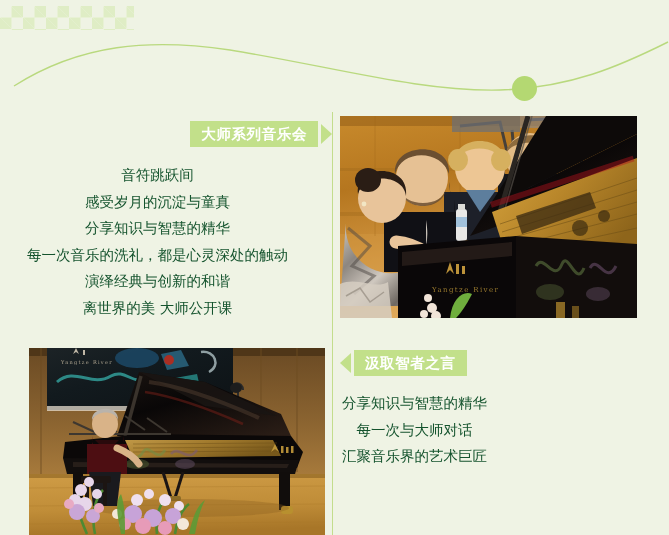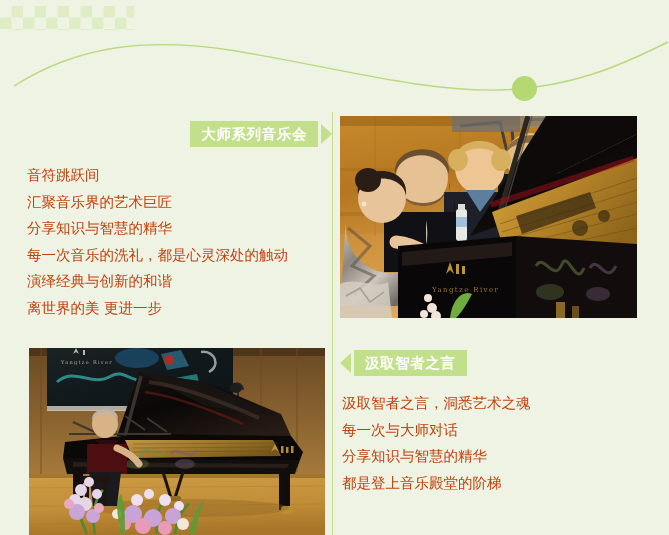--- a/index.html
+++ b/index.html
@@ -104,23 +104,24 @@
     border-right: 11px solid #c2e08a;
     margin-right: 3px;
   }
 
   #badge-top { right: 337px; top: 121px; }
   #badge-bottom { left: 340px; top: 350px; }
 
   
   .textblock {
     position: absolute;
-    color: #c2410c;
+    color: #14532d;
     font-size: 14.5px;
     line-height: 26.5px;
+    text-align: center;
   }
   .textblock p {
     margin: 0;
     white-space: nowrap;
   }
   #text-top { left: 27px; top: 162px; }
   #text-bottom { left: 342px; top: 390px; }
 
   
   .photo {
@@ -158,25 +159,25 @@
 
   <div class="badge" id="badge-top">
     <div class="badge-box">
       <span class="badge-label">大师系列音乐会</span>
     </div>
     <div class="arrow-right"></div>
   </div>
 
   <div class="textblock" id="text-top">
     <p>音符跳跃间</p>
-    <p>汇聚音乐界的艺术巨匠</p>
+    <p>感受岁月的沉淀与童真</p>
     <p>分享知识与智慧的精华</p>
     <p>每一次音乐的洗礼，都是心灵深处的触动</p>
     <p>演绎经典与创新的和谐</p>
-    <p>离世界的美 更进一步</p>
+    <p>离世界的美 大师公开课</p>
   </div>
 
   <div class="photo" id="photo-masterclass">
     <svg viewBox="0 0 297 202" preserveAspectRatio="xMidYMid slice">
       <defs>
         <linearGradient id="wallG" x1="0" y1="0" x2="0.25" y2="1">
           <stop offset="0%" stop-color="#c88a2c"></stop>
           <stop offset="35%" stop-color="#b5761f"></stop>
           <stop offset="70%" stop-color="#d19540"></stop>
           <stop offset="100%" stop-color="#e0ab5c"></stop>
@@ -327,24 +328,23 @@
   </div>
 
   <div class="badge" id="badge-bottom">
     <div class="arrow-left"></div>
     <div class="badge-box">
       <span class="badge-label">汲取智者之言</span>
     </div>
   </div>
 
   <div class="textblock" id="text-bottom">
-    <p>汲取智者之言，洞悉艺术之魂</p>
+    <p>分享知识与智慧的精华</p>
     <p>每一次与大师对话</p>
-    <p>分享知识与智慧的精华</p>
-    <p>都是登上音乐殿堂的阶梯</p>
+    <p>汇聚音乐界的艺术巨匠</p>
   </div>
 
   <div class="photo" id="photo-recital">
     <svg viewBox="0 0 296 187" preserveAspectRatio="xMidYMid slice">
       <defs>
         <linearGradient id="stageWall" x1="0" y1="0" x2="0" y2="1">
           <stop offset="0%" stop-color="#6a4a24"></stop>
           <stop offset="55%" stop-color="#8a6330"></stop>
           <stop offset="100%" stop-color="#a87b3c"></stop>
         </linearGradient>

